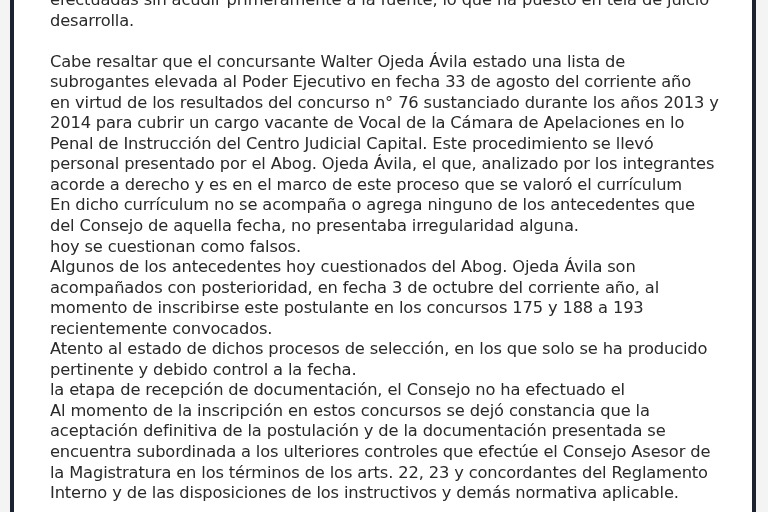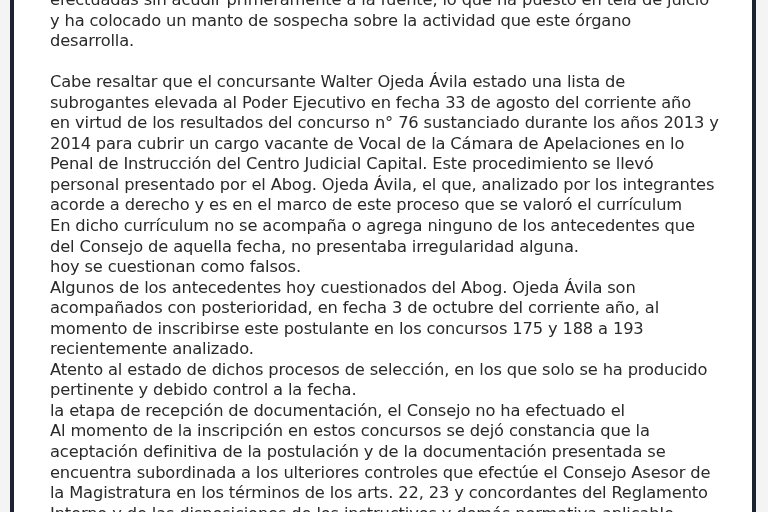--- a/index.html
+++ b/index.html
@@ -40,39 +40,38 @@
       height: 20.55px;
     }
   </style>
 </head>
 <body>
 
 <div class="frame">
   <div class="text">
     <div>
       <span class="line">efectuadas sin acudir primeramente a la fuente, lo que ha puesto en tela de juicio</span>
-      <span class="line">y ha colocado un manto de sospecha sobre la actividad que este órgano</span>
       <span class="line">desarrolla.</span>
     </div>
     <span class="blank"></span>
     <div>
       <span class="line">Cabe resaltar que el concursante Walter Ojeda Ávila estado una lista de</span>
       <span class="line">subrogantes elevada al Poder Ejecutivo en fecha 33 de agosto del corriente año</span>
       <span class="line">en virtud de los resultados del concurso n° 76 sustanciado durante los años 2013 y</span>
       <span class="line">2014 para cubrir un cargo vacante de Vocal de la Cámara de Apelaciones en lo</span>
       <span class="line">Penal de Instrucción del Centro Judicial Capital. Este procedimiento se llevó</span>
       <span class="line">personal presentado por el Abog. Ojeda Ávila, el que, analizado por los integrantes</span>
       <span class="line">acorde a derecho y es en el marco de este proceso que se valoró el currículum</span>
       <span class="line">En dicho currículum no se acompaña o agrega ninguno de los antecedentes que</span>
       <span class="line">del Consejo de aquella fecha, no presentaba irregularidad alguna.</span>
       <span class="line">hoy se cuestionan como falsos.</span>
       <span class="line">Algunos de los antecedentes hoy cuestionados del Abog. Ojeda Ávila son</span>
       <span class="line">acompañados con posterioridad, en fecha 3 de octubre del corriente año, al</span>
       <span class="line">momento de inscribirse este postulante en los concursos 175 y 188 a 193</span>
-      <span class="line">recientemente analizado.</span>
+      <span class="line">recientemente convocados.</span>
       <span class="line">Atento al estado de dichos procesos de selección, en los que solo se ha producido</span>
       <span class="line">pertinente y debido control a la fecha.</span>
       <span class="line">la etapa de recepción de documentación, el Consejo no ha efectuado el</span>
       <span class="line">Al momento de la inscripción en estos concursos se dejó constancia que la</span>
       <span class="line">aceptación definitiva de la postulación y de la documentación presentada se</span>
       <span class="line">encuentra subordinada a los ulteriores controles que efectúe el Consejo Asesor de</span>
       <span class="line">la Magistratura en los términos de los arts. 22, 23 y concordantes del Reglamento</span>
       <span class="line">Interno y de las disposiciones de los instructivos y demás normativa aplicable.</span>
 
     </div>

